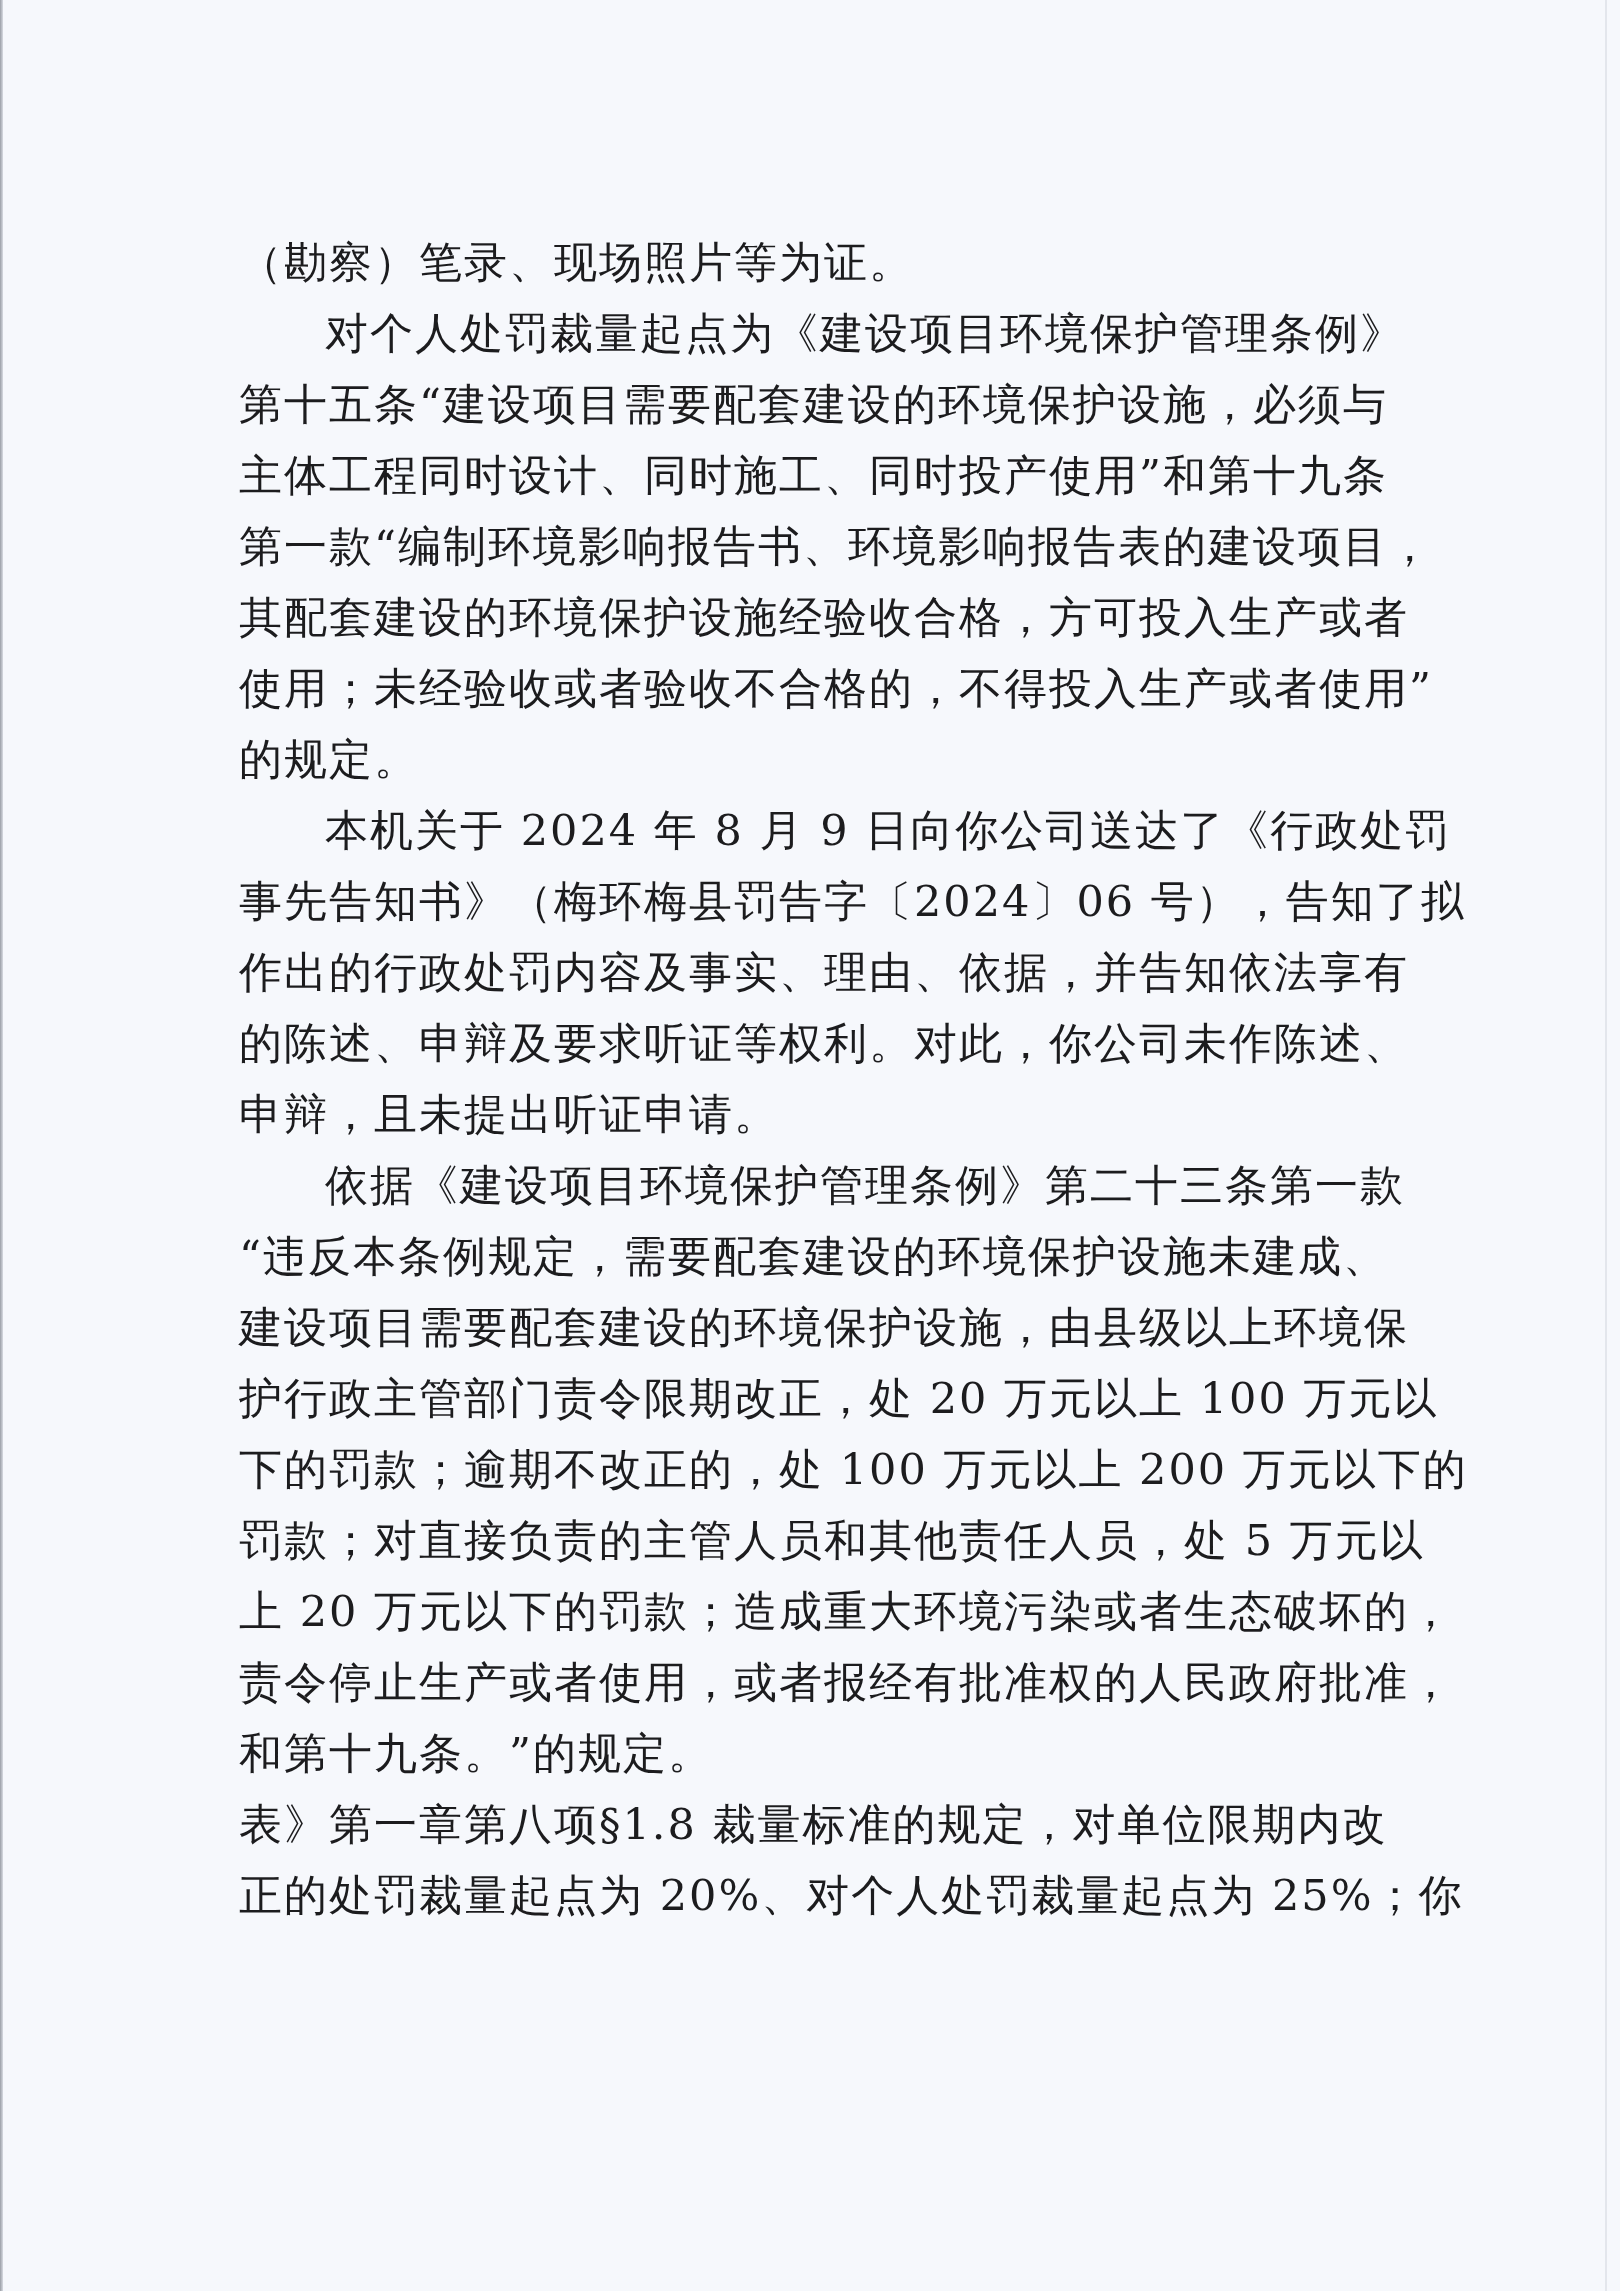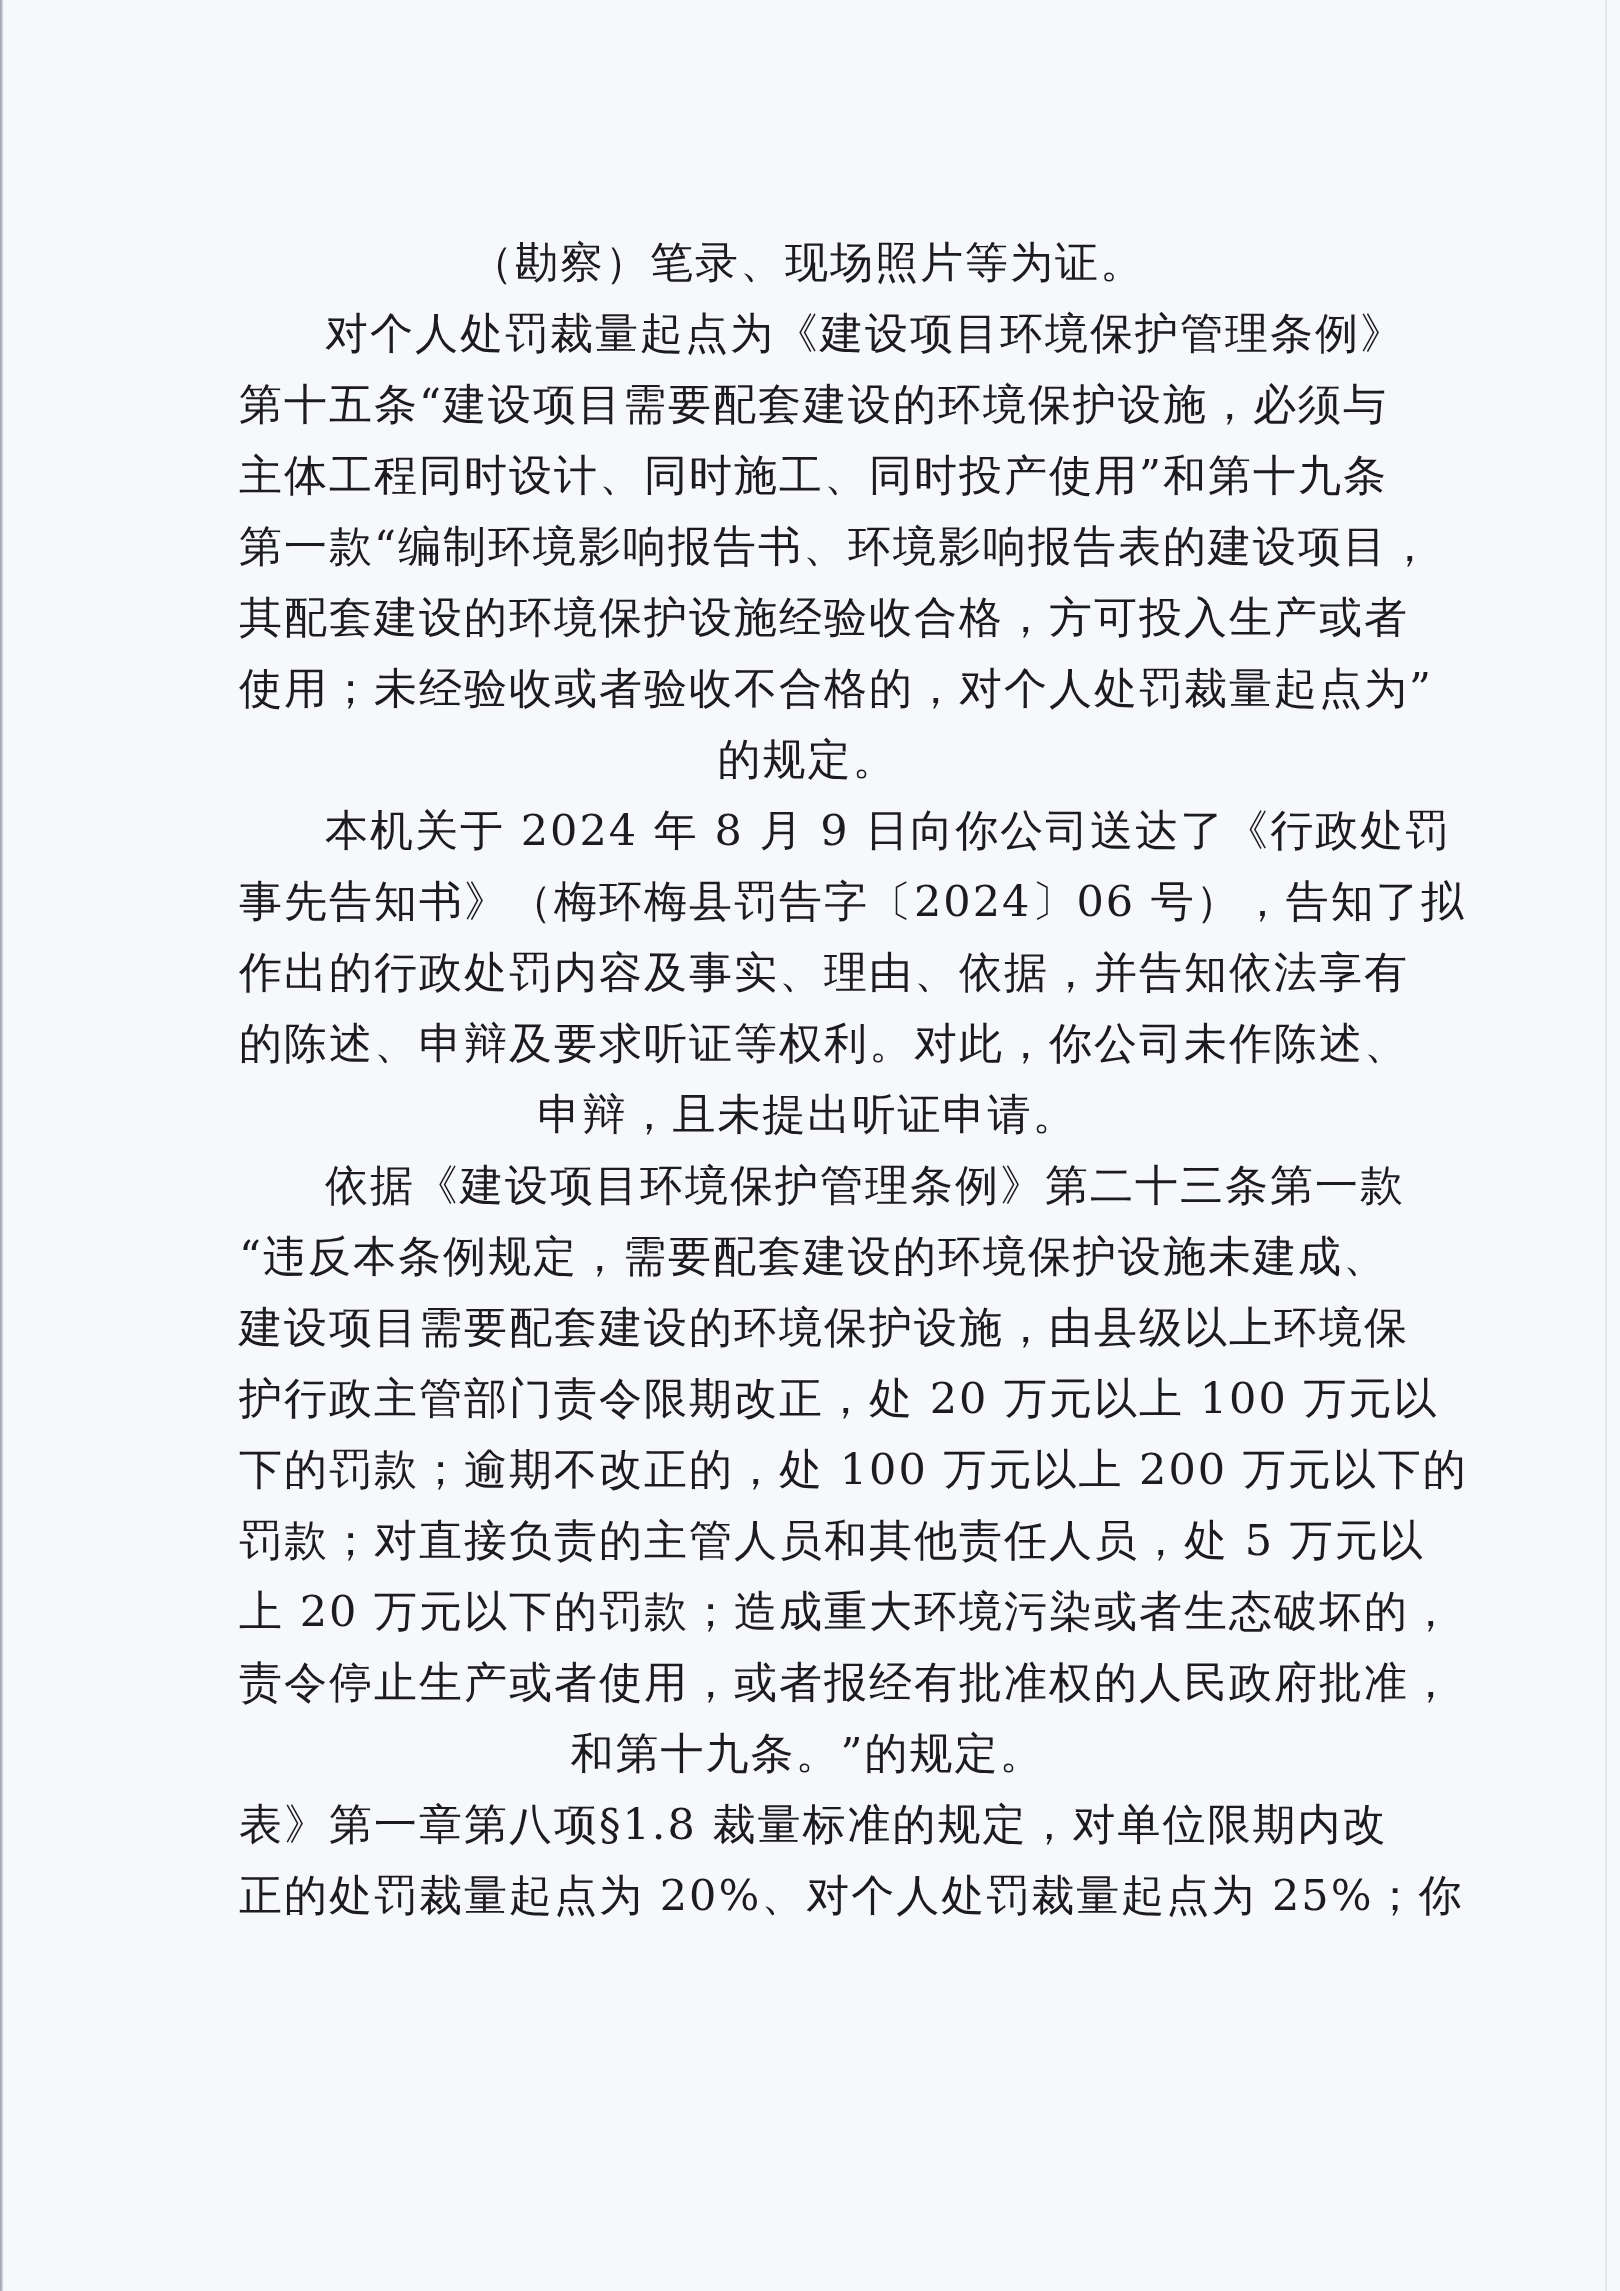--- a/index.html
+++ b/index.html
@@ -37,21 +37,20 @@
       font-family: "DejaVu Serif", "Liberation Serif", serif;
       font-size: 43px;
       color: #1c1c1e;
       letter-spacing: 2px;
       line-height: 71px;
     }
     .line {
       display: block;
       white-space: nowrap;
       height: 71px;
-      text-align: center;
     }
     .indent {
       padding-left: 86px;
     }
   </style>
 </head>
 <body>
 
 <div class="scan-edge-left"></div>
 <div class="scan-edge-right"></div>
@@ -61,21 +60,21 @@
   <div class="para">
     <span class="line">（勘察）笔录、现场照片等为证。</span>
   </div>
 
   <div class="para">
     <span class="line indent">对个人处罚裁量起点为《建设项目环境保护管理条例》</span>
     <span class="line">第十五条“建设项目需要配套建设的环境保护设施，必须与</span>
     <span class="line">主体工程同时设计、同时施工、同时投产使用”和第十九条</span>
     <span class="line">第一款“编制环境影响报告书、环境影响报告表的建设项目，</span>
     <span class="line">其配套建设的环境保护设施经验收合格，方可投入生产或者</span>
-    <span class="line">使用；未经验收或者验收不合格的，对个人处罚裁量起点为”</span>
+    <span class="line">使用；未经验收或者验收不合格的，不得投入生产或者使用”</span>
     <span class="line">的规定。</span>
   </div>
 
   <div class="para">
     <span class="line indent">本机关于 2024 年 8 月 9 日向你公司送达了《行政处罚</span>
     <span class="line">事先告知书》（梅环梅县罚告字〔2024〕06 号），告知了拟</span>
     <span class="line">作出的行政处罚内容及事实、理由、依据，并告知依法享有</span>
     <span class="line">的陈述、申辩及要求听证等权利。对此，你公司未作陈述、</span>
     <span class="line">申辩，且未提出听证申请。</span>
   </div>

